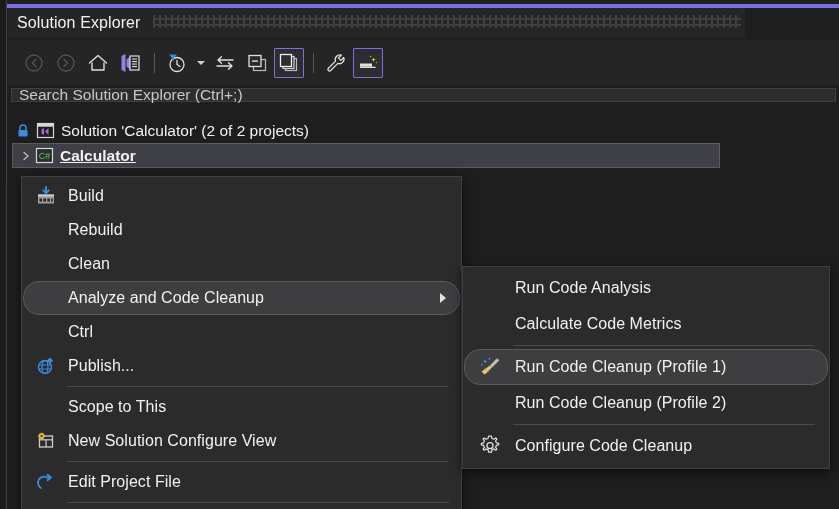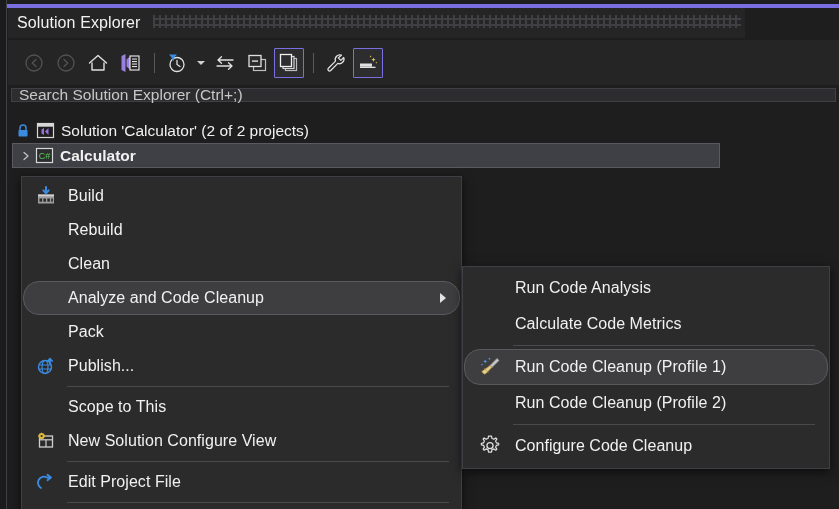--- a/index.html
+++ b/index.html
@@ -151,21 +151,21 @@
     margin-left: 4px;
     margin-right: 4px;
     box-sizing: border-box;
   }
   .tree-label {
     color: #f1f1f1;
     font-size: 15.5px;
     margin-left: 6px;
     white-space: nowrap;
   }
-  .tree-label.bold { font-weight: bold; }
+  .tree-label.bold { font-weight: bold; text-decoration: underline; }
   .tw { display: inline-flex; align-items: center; }
 
   
   .menu {
     position: absolute;
     background: #2b2b2c;
     border: 1px solid #3f3f46;
     box-shadow: 0 3px 10px rgba(0,0,0,0.6);
     box-sizing: border-box;
     padding: 2px 0;
@@ -423,21 +423,21 @@
     </div>
 
     <div class="mi hover">
       <span class="mi-icon"></span>
       <span class="mi-label">Analyze and Code Cleanup</span>
       <span class="mi-arrow"></span>
     </div>
 
     <div class="mi">
       <span class="mi-icon"></span>
-      <span class="mi-label">Pack</span>
+      <span class="mi-label">Ctrl</span>
     </div>
 
     <div class="mi">
       <span class="mi-icon">
         <svg width="20" height="20" viewBox="0 0 20 20">
           <circle cx="9" cy="11" r="6.5" fill="none" stroke="#3b8ce0" stroke-width="1.4"></circle>
           <ellipse cx="9" cy="11" rx="3" ry="6.5" fill="none" stroke="#3b8ce0" stroke-width="1.2"></ellipse>
           <path d="M2.8 9 H15.2 M2.8 13 H15.2" stroke="#3b8ce0" stroke-width="1.2" fill="none"></path>
           <path d="M14 8 V3 M11.8 5 L14 2.6 L16.2 5" fill="none" stroke="#3b8ce0" stroke-width="1.7" stroke-linecap="round" stroke-linejoin="round"></path>
         </svg>

